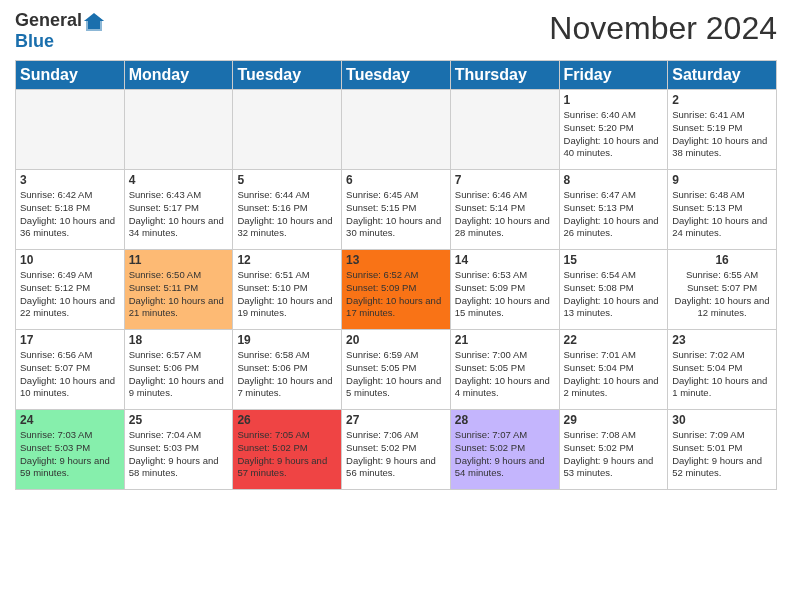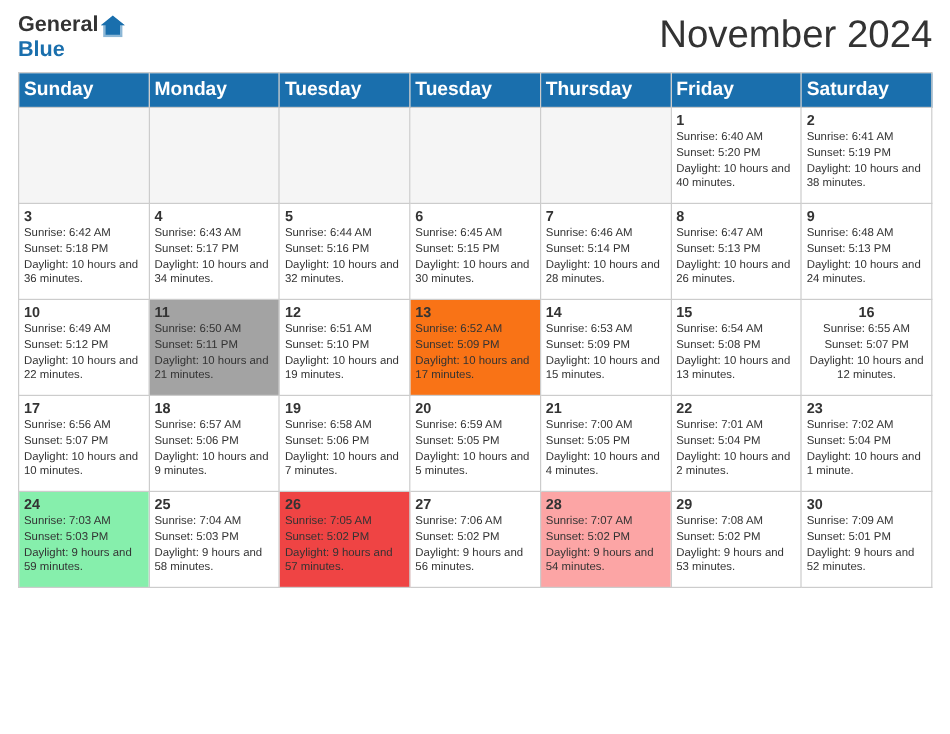--- a/index.html
+++ b/index.html
@@ -104,21 +104,21 @@
           <td>
             <div class="day-num">9</div>
             <div class="day-info">Sunrise: 6:48 AM<br>Sunset: 5:13 PM<br>Daylight: 10 hours and 24 minutes.</div>
           </td>
         </tr>
         <tr>
           <td style="background: rgb(255, 255, 255);">
             <div class="day-num">10</div>
             <div class="day-info">Sunrise: 6:49 AM<br>Sunset: 5:12 PM<br>Daylight: 10 hours and 22 minutes.</div>
           </td>
-          <td style="background: #a3a3a3;">
+          <td style="background: #fdba74;">
             <div class="day-num">11</div>
             <div class="day-info">Sunrise: 6:50 AM<br>Sunset: 5:11 PM<br>Daylight: 10 hours and 21 minutes.</div>
           </td>
           <td style="background: rgb(255, 255, 255);">
             <div class="day-num">12</div>
             <div class="day-info">Sunrise: 6:51 AM<br>Sunset: 5:10 PM<br>Daylight: 10 hours and 19 minutes.</div>
           </td>
           <td style="background: #f97316;">
             <div class="day-num">13</div>
             <div class="day-info">Sunrise: 6:52 AM<br>Sunset: 5:09 PM<br>Daylight: 10 hours and 17 minutes.</div>
@@ -176,21 +176,21 @@
             <div class="day-info">Sunrise: 7:04 AM<br>Sunset: 5:03 PM<br>Daylight: 9 hours and 58 minutes.</div>
           </td>
           <td style="background: #ef4444;">
             <div class="day-num">26</div>
             <div class="day-info">Sunrise: 7:05 AM<br>Sunset: 5:02 PM<br>Daylight: 9 hours and 57 minutes.</div>
           </td>
           <td style="background: rgb(255, 255, 255);">
             <div class="day-num">27</div>
             <div class="day-info">Sunrise: 7:06 AM<br>Sunset: 5:02 PM<br>Daylight: 9 hours and 56 minutes.</div>
           </td>
-          <td style="background: #fca5a5; margin-top: 43px;">
+          <td style="background: #c4b5fd; margin-top: 43px;">
             <div class="day-num">28</div>
             <div class="day-info">Sunrise: 7:07 AM<br>Sunset: 5:02 PM<br>Daylight: 9 hours and 54 minutes.</div>
           </td>
           <td style="background: rgb(255, 255, 255); margin-top: 17px;">
             <div class="day-num">29</div>
             <div class="day-info">Sunrise: 7:08 AM<br>Sunset: 5:02 PM<br>Daylight: 9 hours and 53 minutes.</div>
           </td>
           <td style="background: rgb(255, 255, 255);">
             <div class="day-num">30</div>
             <div class="day-info">Sunrise: 7:09 AM<br>Sunset: 5:01 PM<br>Daylight: 9 hours and 52 minutes.</div>

